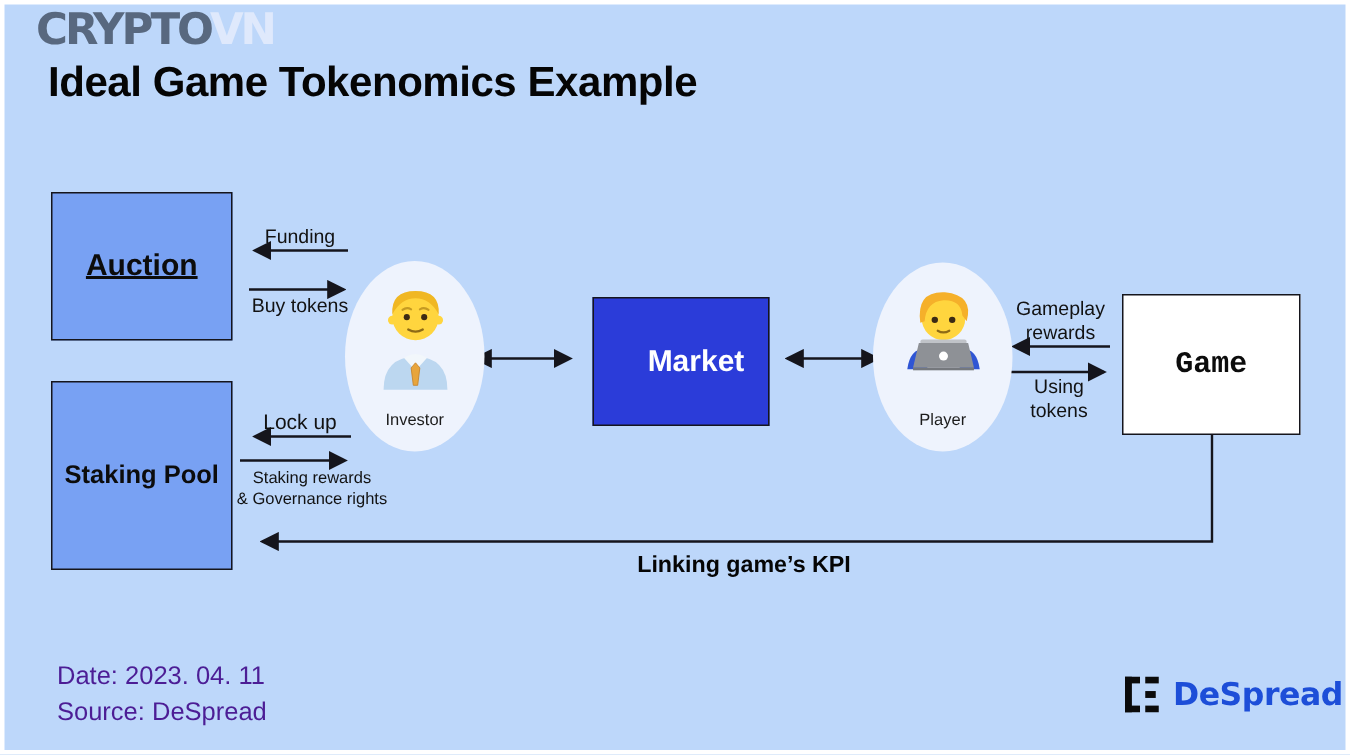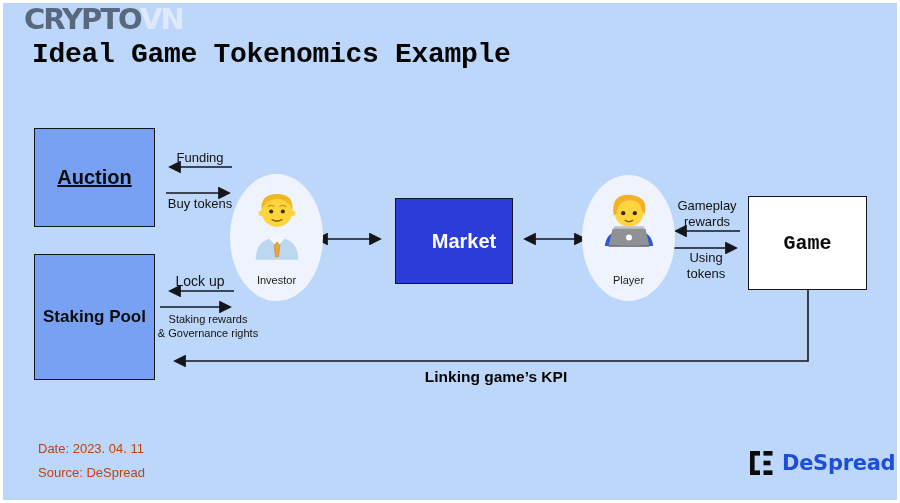--- a/index.html
+++ b/index.html
@@ -7,21 +7,21 @@
     position:relative;width:900px;height:503px;box-sizing:border-box;
     background:#bdd7fa;border:3px solid #ffffff;overflow:hidden;
     font-family:"Liberation Sans",sans-serif;color:#0c0c0c;
   }
   
   .logo{position:absolute;left:21px;top:1px;font-family:"DejaVu Sans",sans-serif;
     font-weight:800;font-size:29px;letter-spacing:-2px;line-height:1.1;z-index:1;white-space:nowrap;}
   .logo .dark{color:rgba(70,85,105,0.85);}
   .logo .light{color:#dfe9fc;}
   .title{position:absolute;left:29px;top:36px;margin:0;font-size:28px;font-weight:700;
-    letter-spacing:-0.3px;color:#050505;z-index:2;white-space:nowrap;font-family:Liberation Mono, monospace;}
+    letter-spacing:-0.3px;color:#050505;z-index:2;white-space:nowrap;}
   
   .node{position:absolute;display:flex;align-items:center;justify-content:center;
     border:1.6px solid #15151c;font-weight:700;text-align:center;box-sizing:border-box;z-index:2;}
   .box-auction{left:31px;top:125px;width:121px;height:99px;background:#78a1f3;font-size:20px;text-decoration:underline;}
   .box-staking{left:31px;top:251px;width:121px;height:126px;background:#78a1f3;font-size:17px;}
   .box-market {left:392px;top:195px;width:118px;height:86px;background:#2b3cd9;color:#ffffff;font-size:20px;padding-left:20px;}
   .box-game   {left:745px;top:193px;width:119px;height:94px;background:#ffffff;font-size:20px;font-family:Liberation Mono, monospace;}
   
   .ellipse{position:absolute;background:#eef3fd;border-radius:50%;z-index:2;}
   .ellipse-investor{left:227px;top:171px;width:93px;height:127px;}
@@ -35,21 +35,21 @@
   .flow-label{position:absolute;text-align:center;font-size:13px;color:#121212;z-index:2;line-height:1.25;}
   .flow-label span{display:block;}
   .lbl-funding{left:147px;top:147px;width:100px;}
   .lbl-buy{left:147px;top:193px;width:100px;}
   .lbl-lockup{left:147px;top:270px;width:100px;font-size:14px;}
   .lbl-staking{left:124px;top:309px;width:162px;font-size:11px;line-height:1.3;}
   .lbl-gameplay{left:654px;top:195px;width:100px;}
   .lbl-using{left:653px;top:247px;width:100px;}
   .lbl-kpi{left:390px;top:364px;width:206px;font-size:15.5px;font-weight:700;color:#050505;}
   
-  .foot-text{position:absolute;font-size:13px;color:#c2410c;z-index:2;}
+  .foot-text{position:absolute;font-size:17px;color:#4c1d95;z-index:2;}
   .foot-date{left:35px;top:438px;}
   .foot-source{left:35px;top:462px;}
   .brand{position:absolute;left:747px;top:448px;display:flex;align-items:center;gap:8px;z-index:2;}
   .brand-name{font-size:21px;font-weight:700;letter-spacing:-0.3px;color:#1d4ed8;
     font-family:"DejaVu Sans",sans-serif;}
 </style>
 </head>
 <body>
 
 <div class="stage">

